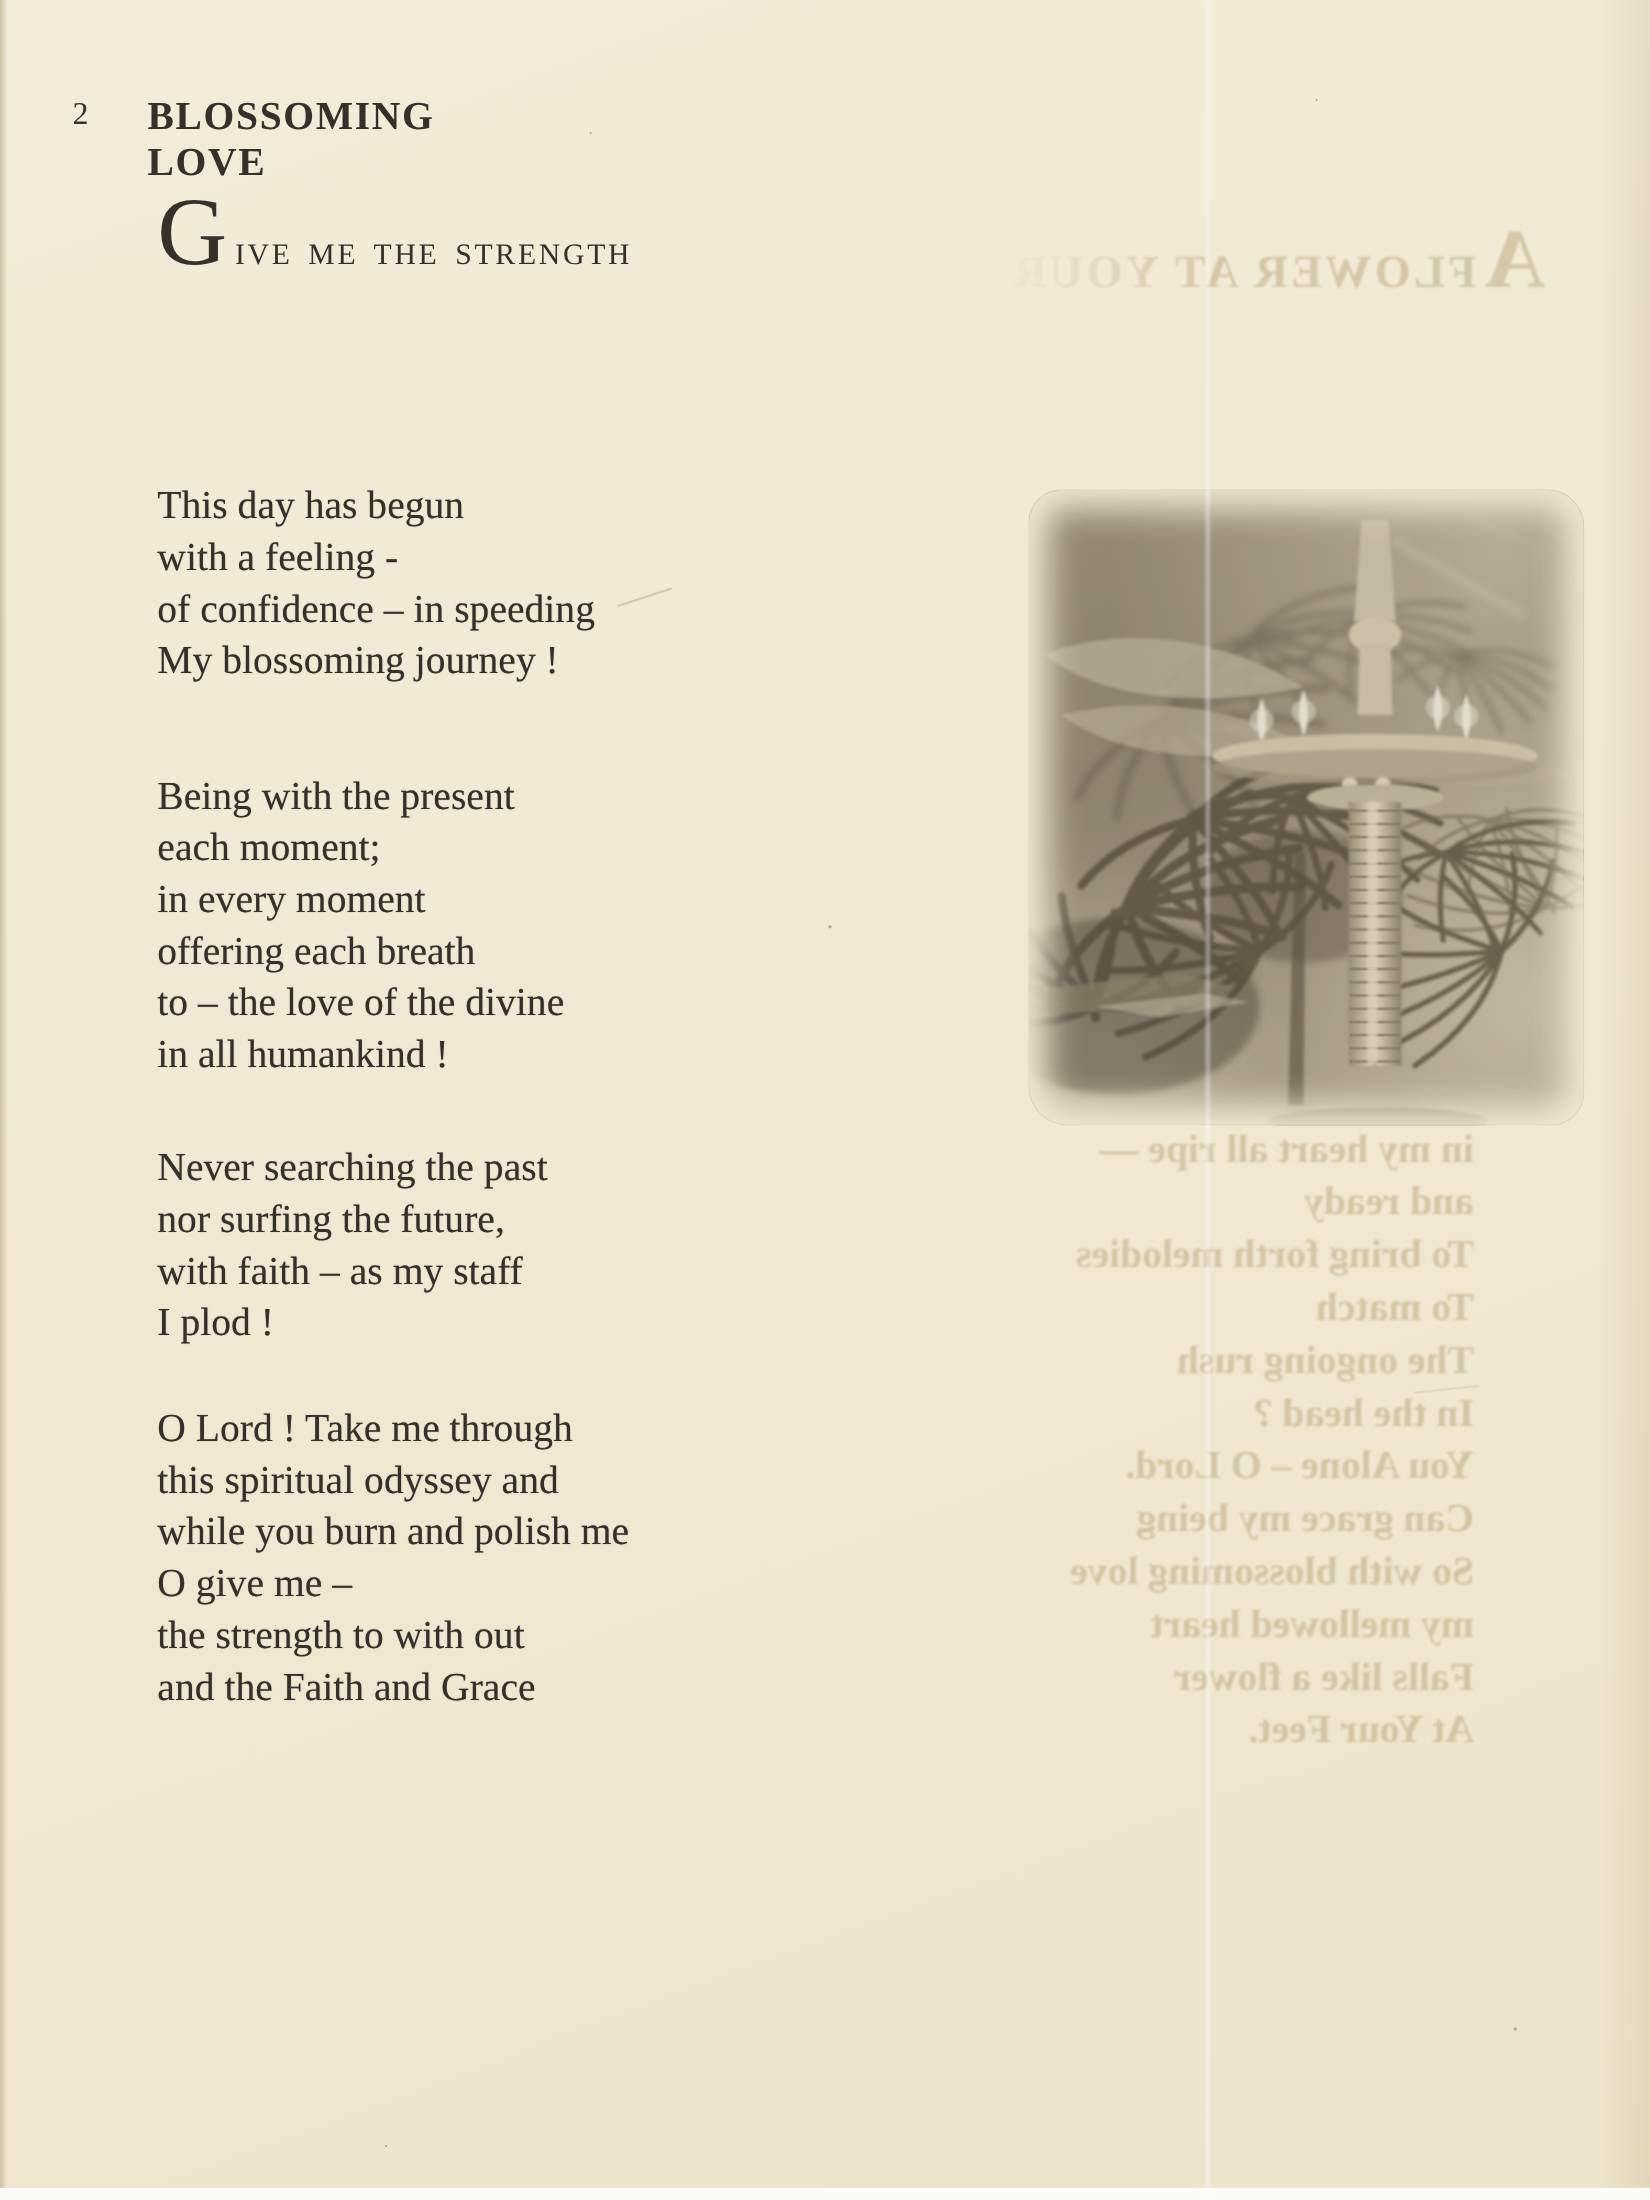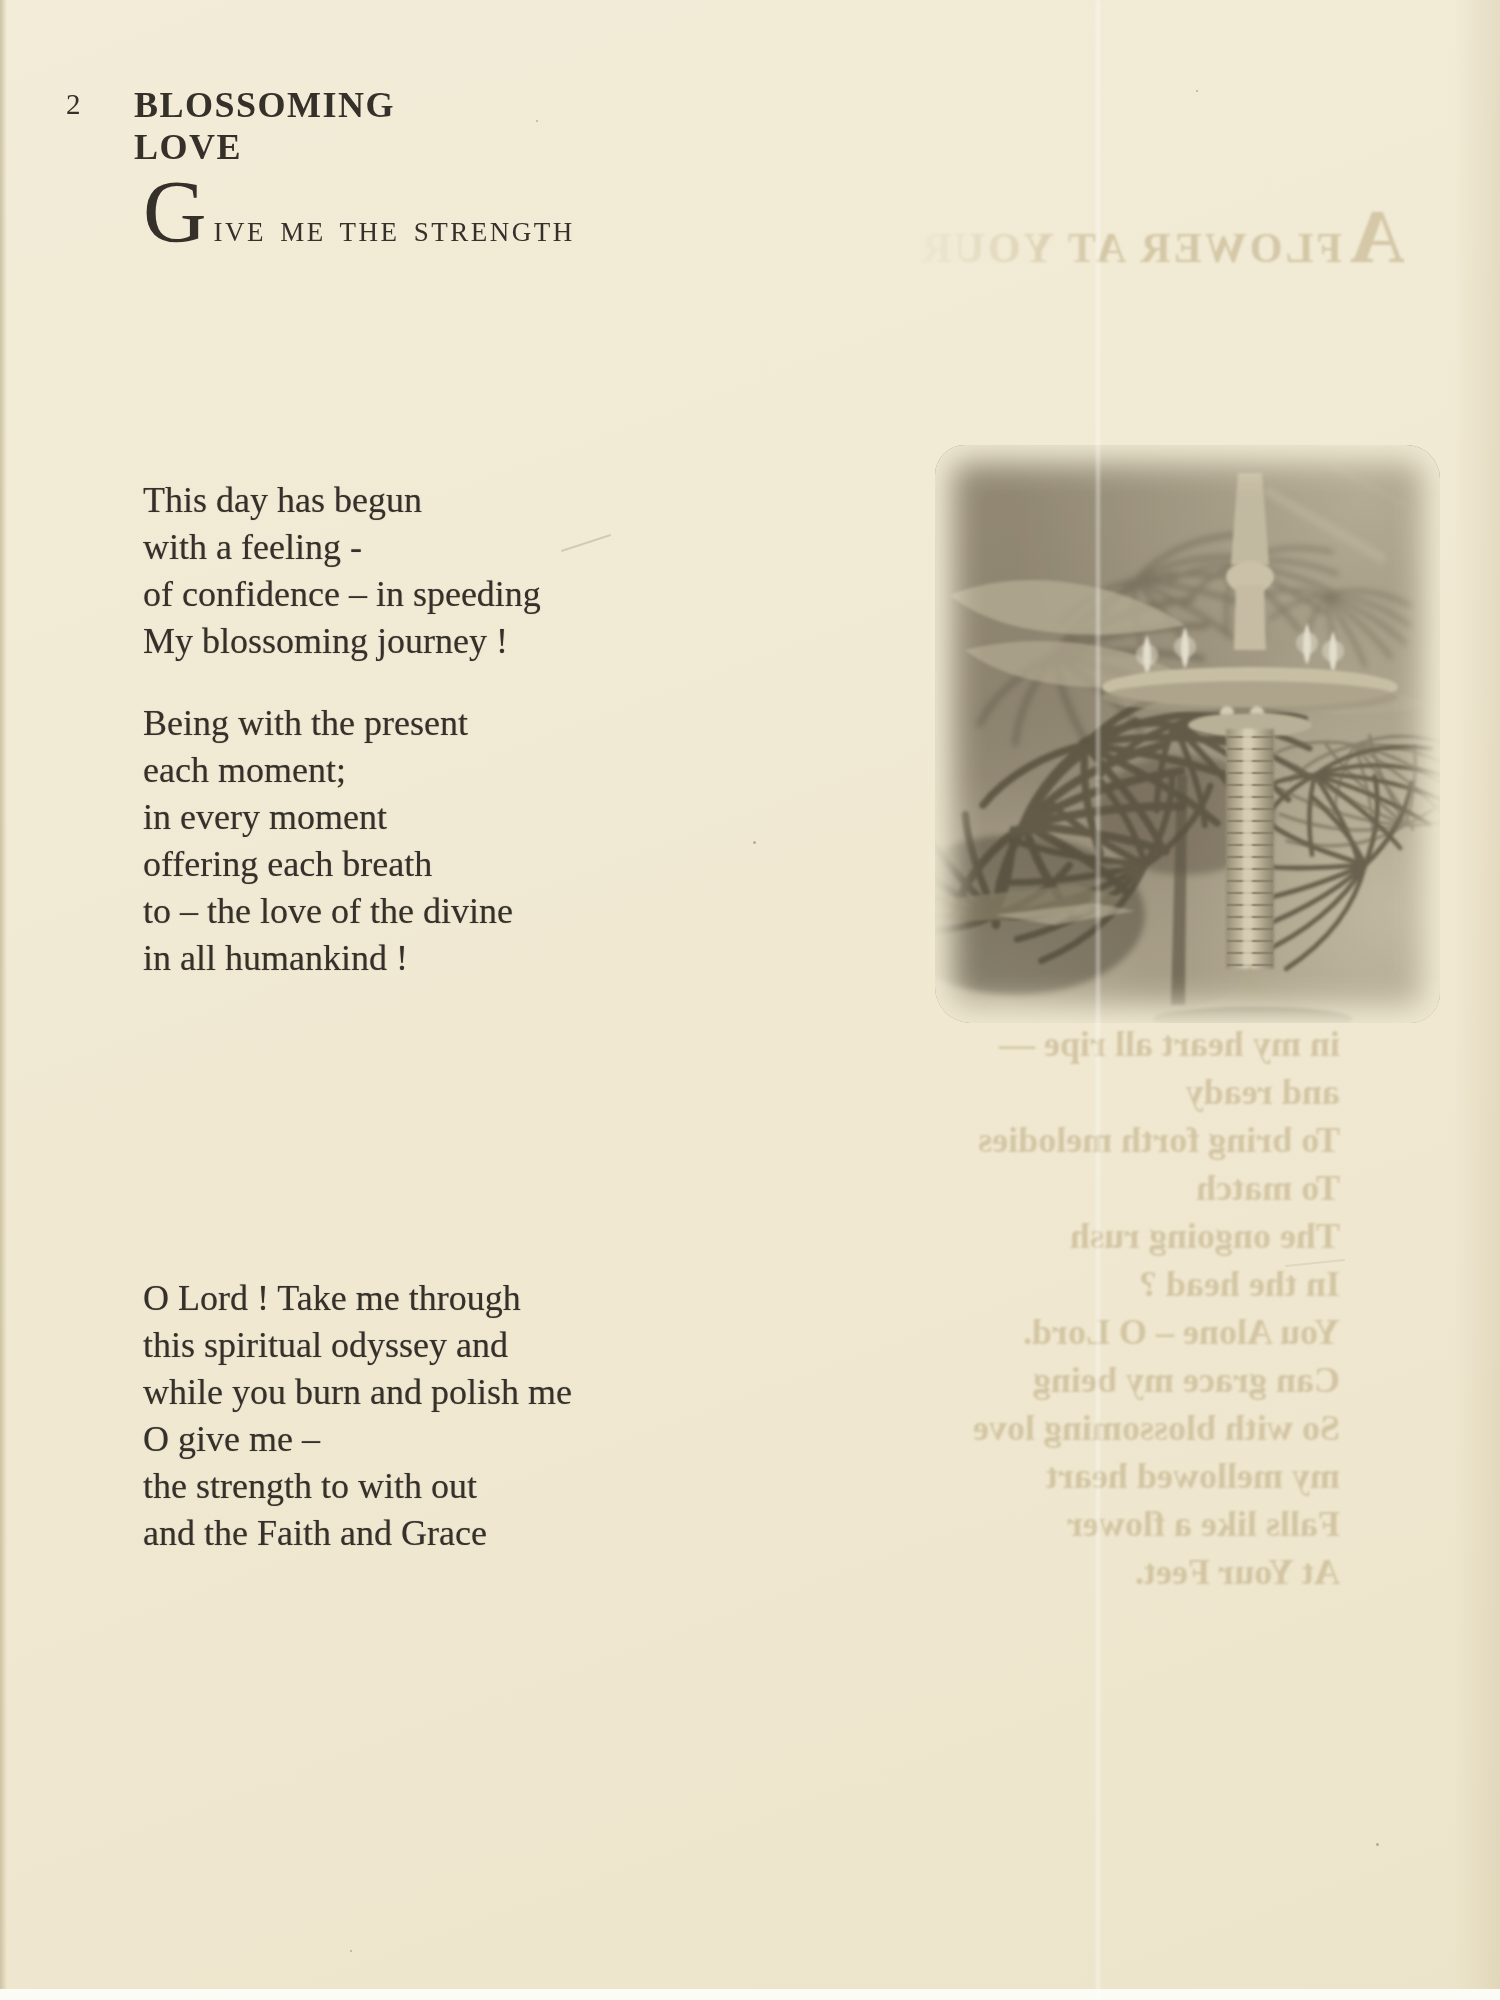--- a/index.html
+++ b/index.html
@@ -24,21 +24,21 @@
   .page-number{position:absolute;left:66px;top:88px;font-size:29px;}
   .running-title{position:absolute;left:134px;top:84px;font-size:36px;font-weight:bold;letter-spacing:1.5px;}
 
   .poem-title{position:absolute;left:143px;top:168px;display:flex;align-items:baseline;}
   .poem-title .dropcap{font-size:88px;line-height:1;letter-spacing:2px;}
   .poem-title .title-rest{font-size:27px;letter-spacing:2.5px;word-spacing:5px;margin-left:5px;}
 
   .stanza{position:absolute;left:143px;font-size:36px;line-height:47px;
     text-shadow:0 0 1px rgba(53,48,42,.45);}
   .stanza .line{height:47px;white-space:pre;}
-  #stanza-0{top:477px;font-family:Liberation Serif, serif;} #stanza-1{top:700px;} #stanza-2{top:1038px;} #stanza-3{top:1275px;}
+  #stanza-0{top:436px;font-family:Liberation Serif, serif;} #stanza-1{top:700px;} #stanza-2{top:1038px;} #stanza-3{top:1275px;}
 
   
   .bleed{color:rgba(158,135,82,.34);font-weight:bold;filter:blur(.8px);
     transform:scaleX(-1);position:absolute;z-index:1;}
   .bleed-title{left:860px;top:198px;width:545px;height:120px;overflow:hidden;
     display:flex;align-items:baseline;white-space:nowrap;
     -webkit-mask-image:linear-gradient(to right,#000 55%,transparent 92%);
     mask-image:linear-gradient(to right,#000 55%,transparent 92%);}
   .bleed-title .dropcap{font-size:76px;line-height:1;}
   .bleed-title .title-rest{font-size:42px;letter-spacing:3px;margin-left:8px;}
@@ -88,20 +88,26 @@
 
   <div class="stanza" id="stanza-1">
     <div class="line">Being with the present</div>
     <div class="line">each moment;</div>
     <div class="line">in every moment</div>
     <div class="line">offering each breath</div>
     <div class="line">to – the love of the divine</div>
     <div class="line">in all humankind !</div>
   </div>
 
+  <div class="stanza" id="stanza-2">
+    <div class="line">Never searching the past</div>
+    <div class="line">nor surfing the future,</div>
+    <div class="line">with faith – as my staff</div>
+    <div class="line">I plod !</div>
+  </div>
 
   <div class="stanza" id="stanza-3">
     <div class="line">O Lord ! Take me through</div>
     <div class="line">this spiritual odyssey and</div>
     <div class="line">while you burn and polish me</div>
     <div class="line">O give me –</div>
     <div class="line">the strength to with out</div>
     <div class="line">and the Faith and Grace</div>
   </div>
 

